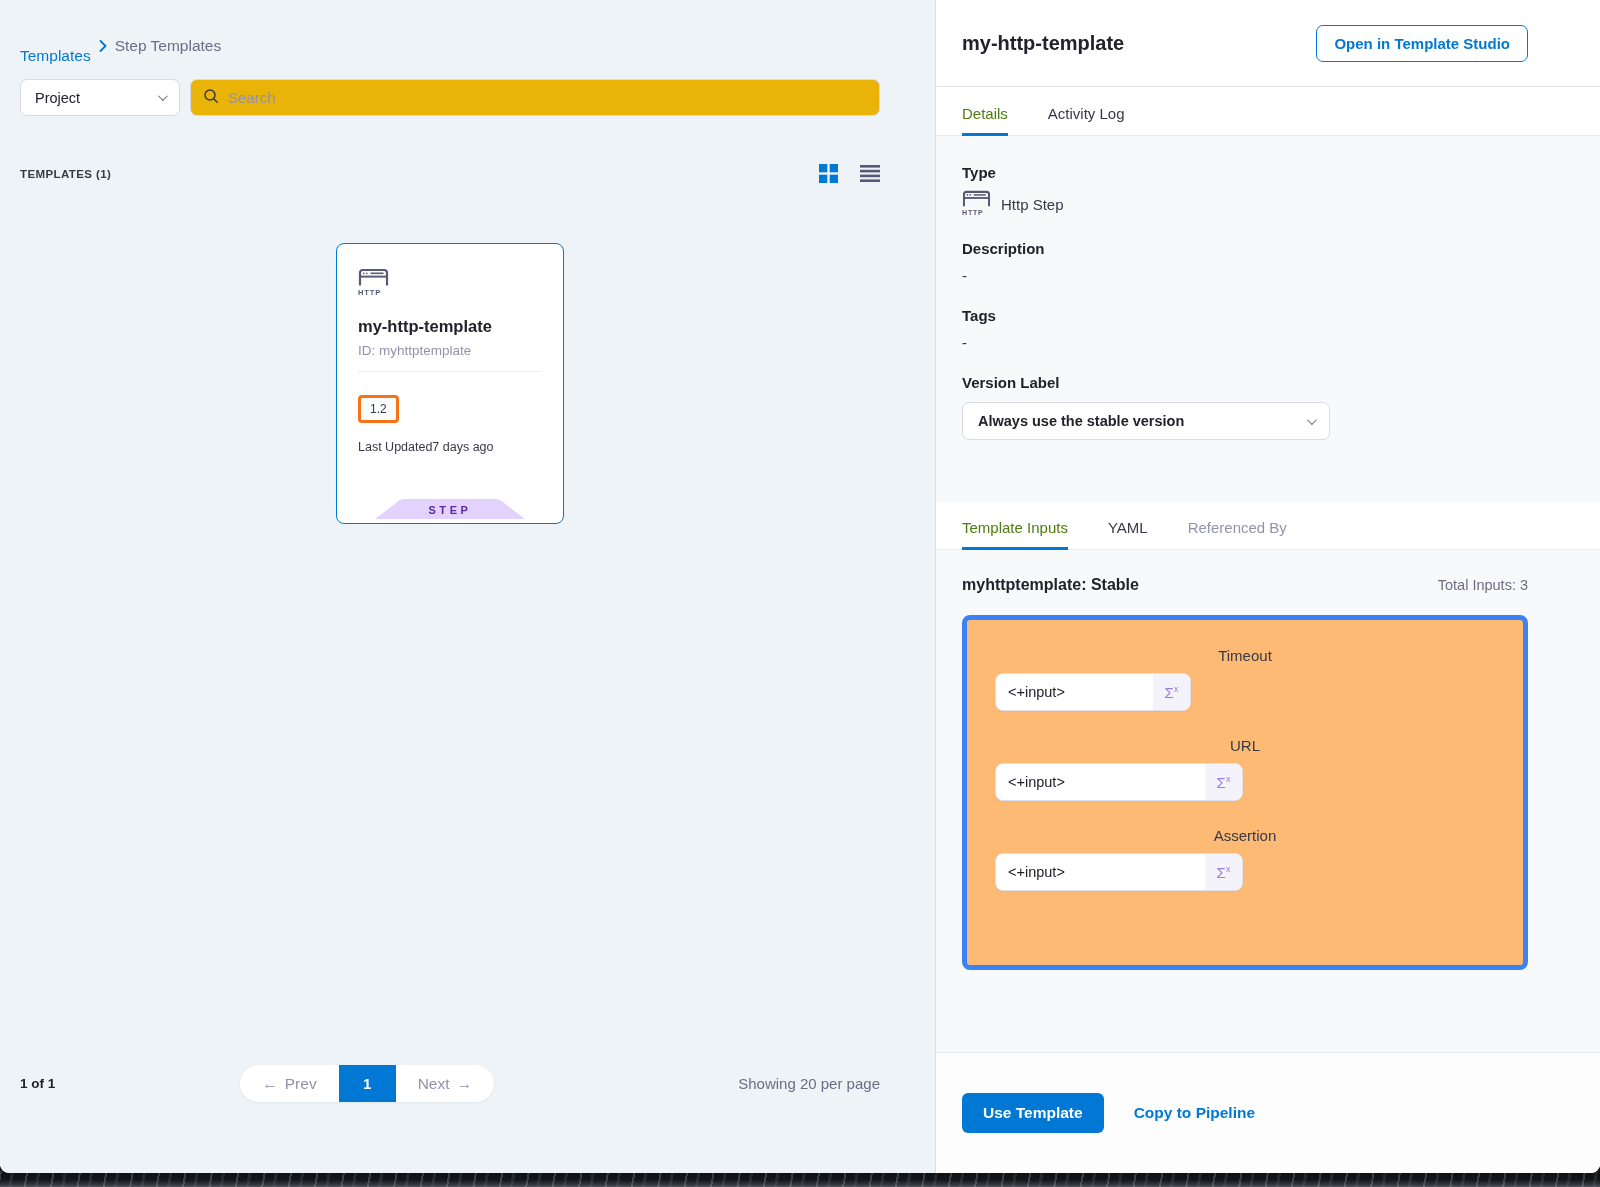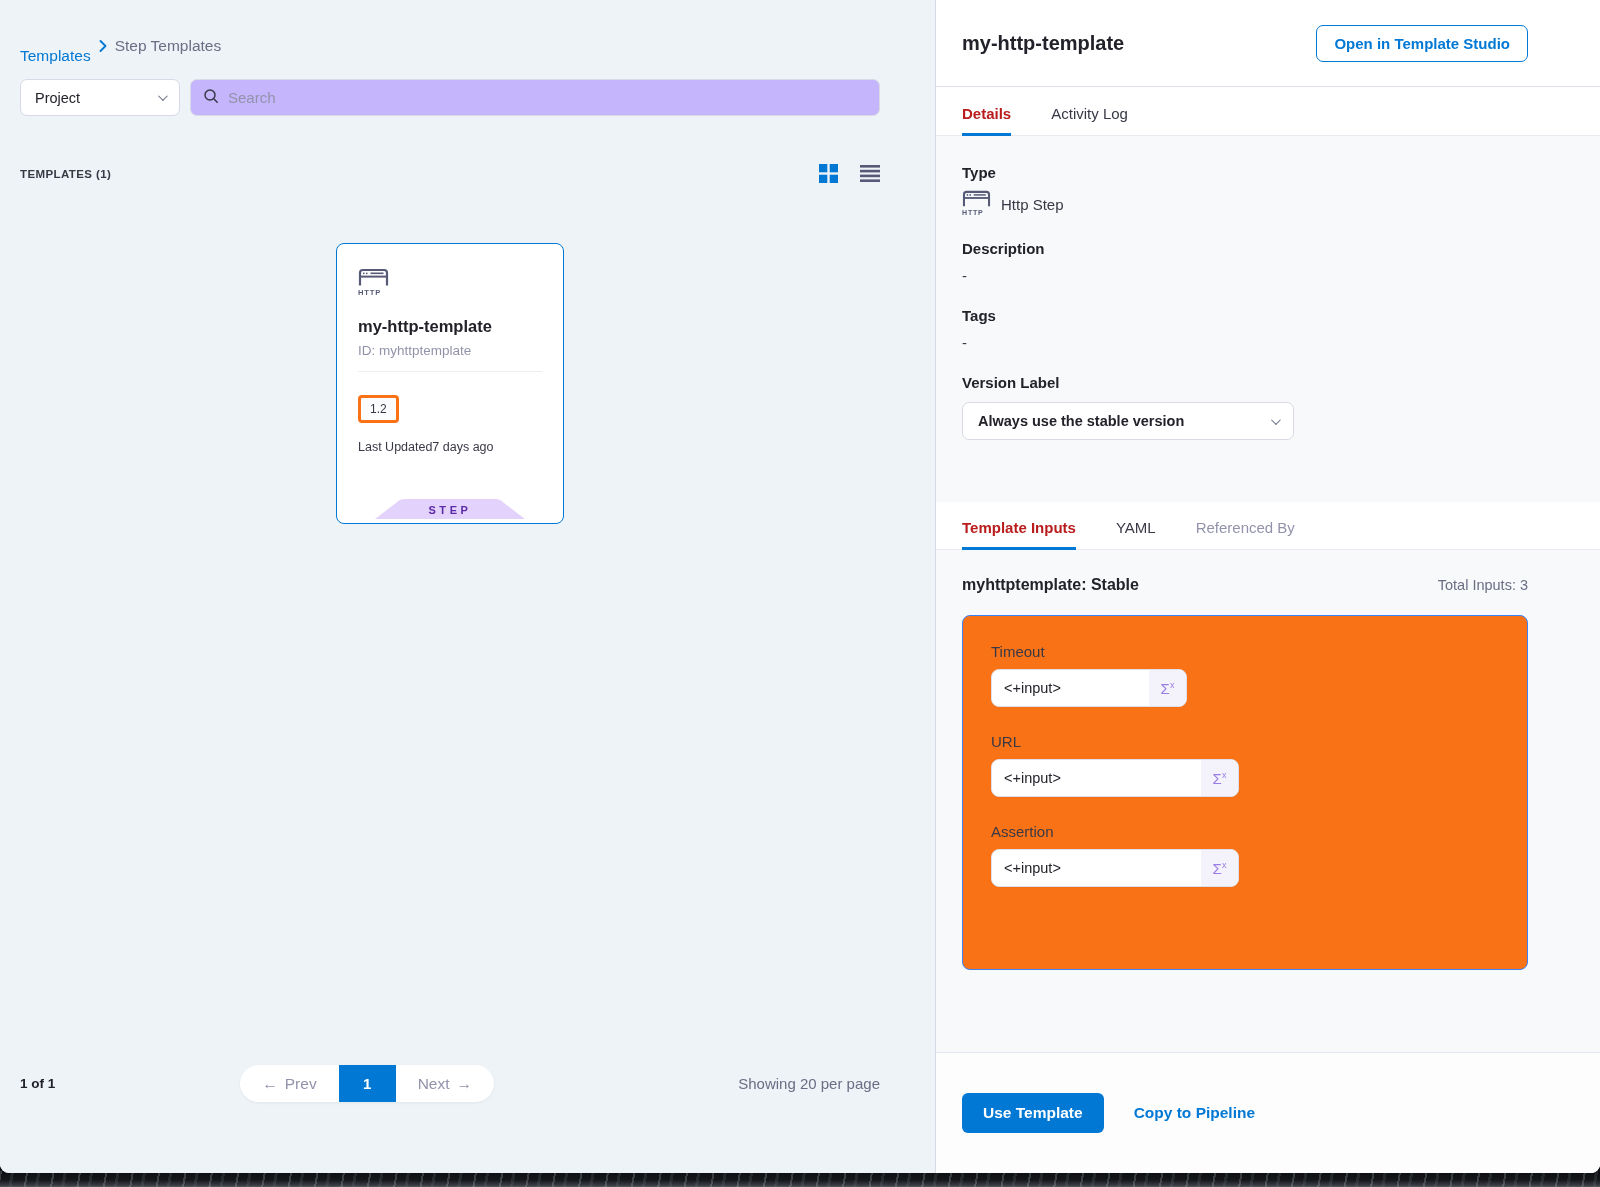--- a/index.html
+++ b/index.html
@@ -35,21 +35,21 @@
     border:1px solid #d9dae5; border-radius:7px;
     display:flex; align-items:center; justify-content:space-between;
     padding:0 14px; font-size:14.5px; color:#22222a; cursor:pointer;
   }
   .chev {
     width:7px; height:7px;
     border-right:1.6px solid #6b6d85; border-bottom:1.6px solid #6b6d85;
     transform:rotate(45deg) translateY(-2px);
   }
   .search-box {
-    flex:1; height:37px; background:#c4b5fd;
+    flex:1; height:37px; background:#eab308;
     border:1px solid #d9dae5; border-radius:7px;
     display:flex; align-items:center; padding:0 12px; gap:9px;
   }
   .search-box input {
     border:none; outline:none; flex:1; font-size:15px; color:#383946;
     font-family:inherit; background:transparent;
   }
   .search-box input::placeholder { color:#9293ab; }
   .list-header { margin:48px 55px 0 20px; display:flex; justify-content:space-between; align-items:center; }
   .list-title { font-size:11.5px; font-weight:700; letter-spacing:0.4px; color:#383946; }
@@ -106,39 +106,39 @@
   }
   .tabbar {
     flex:none; display:flex; gap:40px; align-items:flex-end;
     padding:0 72px 0 26px; border-bottom:1px solid #e9ebf1; background:#fff;
   }
   .tabbar.h49 { height:49px; } .tabbar.h48 { height:48px; }
   .tab {
     font-size:15px; color:#383946; padding-bottom:11px; cursor:pointer;
     border-bottom:3px solid transparent; margin-bottom:-1px;
   }
-  .tab.active { font-weight:700; color:#b91c1c; border-bottom-color:#0278d5; }
+  .tab.active { font-weight:400; color:#4d7c0f; border-bottom-color:#0278d5; }
   .tab.muted { color:#9293ab; }
   .details-sec { height:366px; flex:none; background:#f7f9fa; padding:28px 72px 0 26px; }
   .f-label { font-size:15px; font-weight:700; color:#22222a; }
   .type-row { display:flex; align-items:center; gap:10px; margin:9px 0 21px; font-size:15px; color:#383946; }
   .dash-val { font-size:15px; color:#383946; margin:10px 0 23px; }
   .version-select {
-    margin-top:11px; width:332px; height:38px; background:#fff;
+    margin-top:11px; width:368px; height:38px; background:#fff;
     border:1px solid #d9dae5; border-radius:7px;
     display:flex; align-items:center; justify-content:space-between;
     padding:0 15px; font-size:14.5px; font-weight:600; color:#22222a; cursor:pointer;
   }
   .inputs-sec { flex:1; background:#f7f9fa; padding:26px 72px 0 26px; }
   .inputs-head { display:flex; justify-content:space-between; align-items:baseline; }
   .inputs-title { font-size:16px; font-weight:700; color:#22222a; }
   .inputs-total { font-size:14.5px; color:#6b6d85; }
   .inputs-card {
-    margin-top:21px; height:355px; background:#f97316;
-    border:1px solid #3b82f6; border-radius:8px; padding:27px 28px 0;
+    margin-top:21px; height:355px; background:#fdba74;
+    border:5px solid #3b82f6; border-radius:8px; padding:27px 28px 0;text-align:center;
   }
   .field-group { margin-bottom:26px; }
   .field-label { font-size:15px; color:#383946; }
   .input-box {
     margin-top:9px; height:38px; display:flex; background:#fff;
     border:1px solid #dfe0ec; border-radius:8px; overflow:hidden;
     box-shadow:0 1px 2px rgba(40,41,61,0.03);
   }
   .input-box.w-timeout { width:196px; } .input-box.w-wide { width:248px; }
   .input-text { flex:1; display:flex; align-items:center; padding:0 12px; font-size:14.5px; color:#22222a; }

